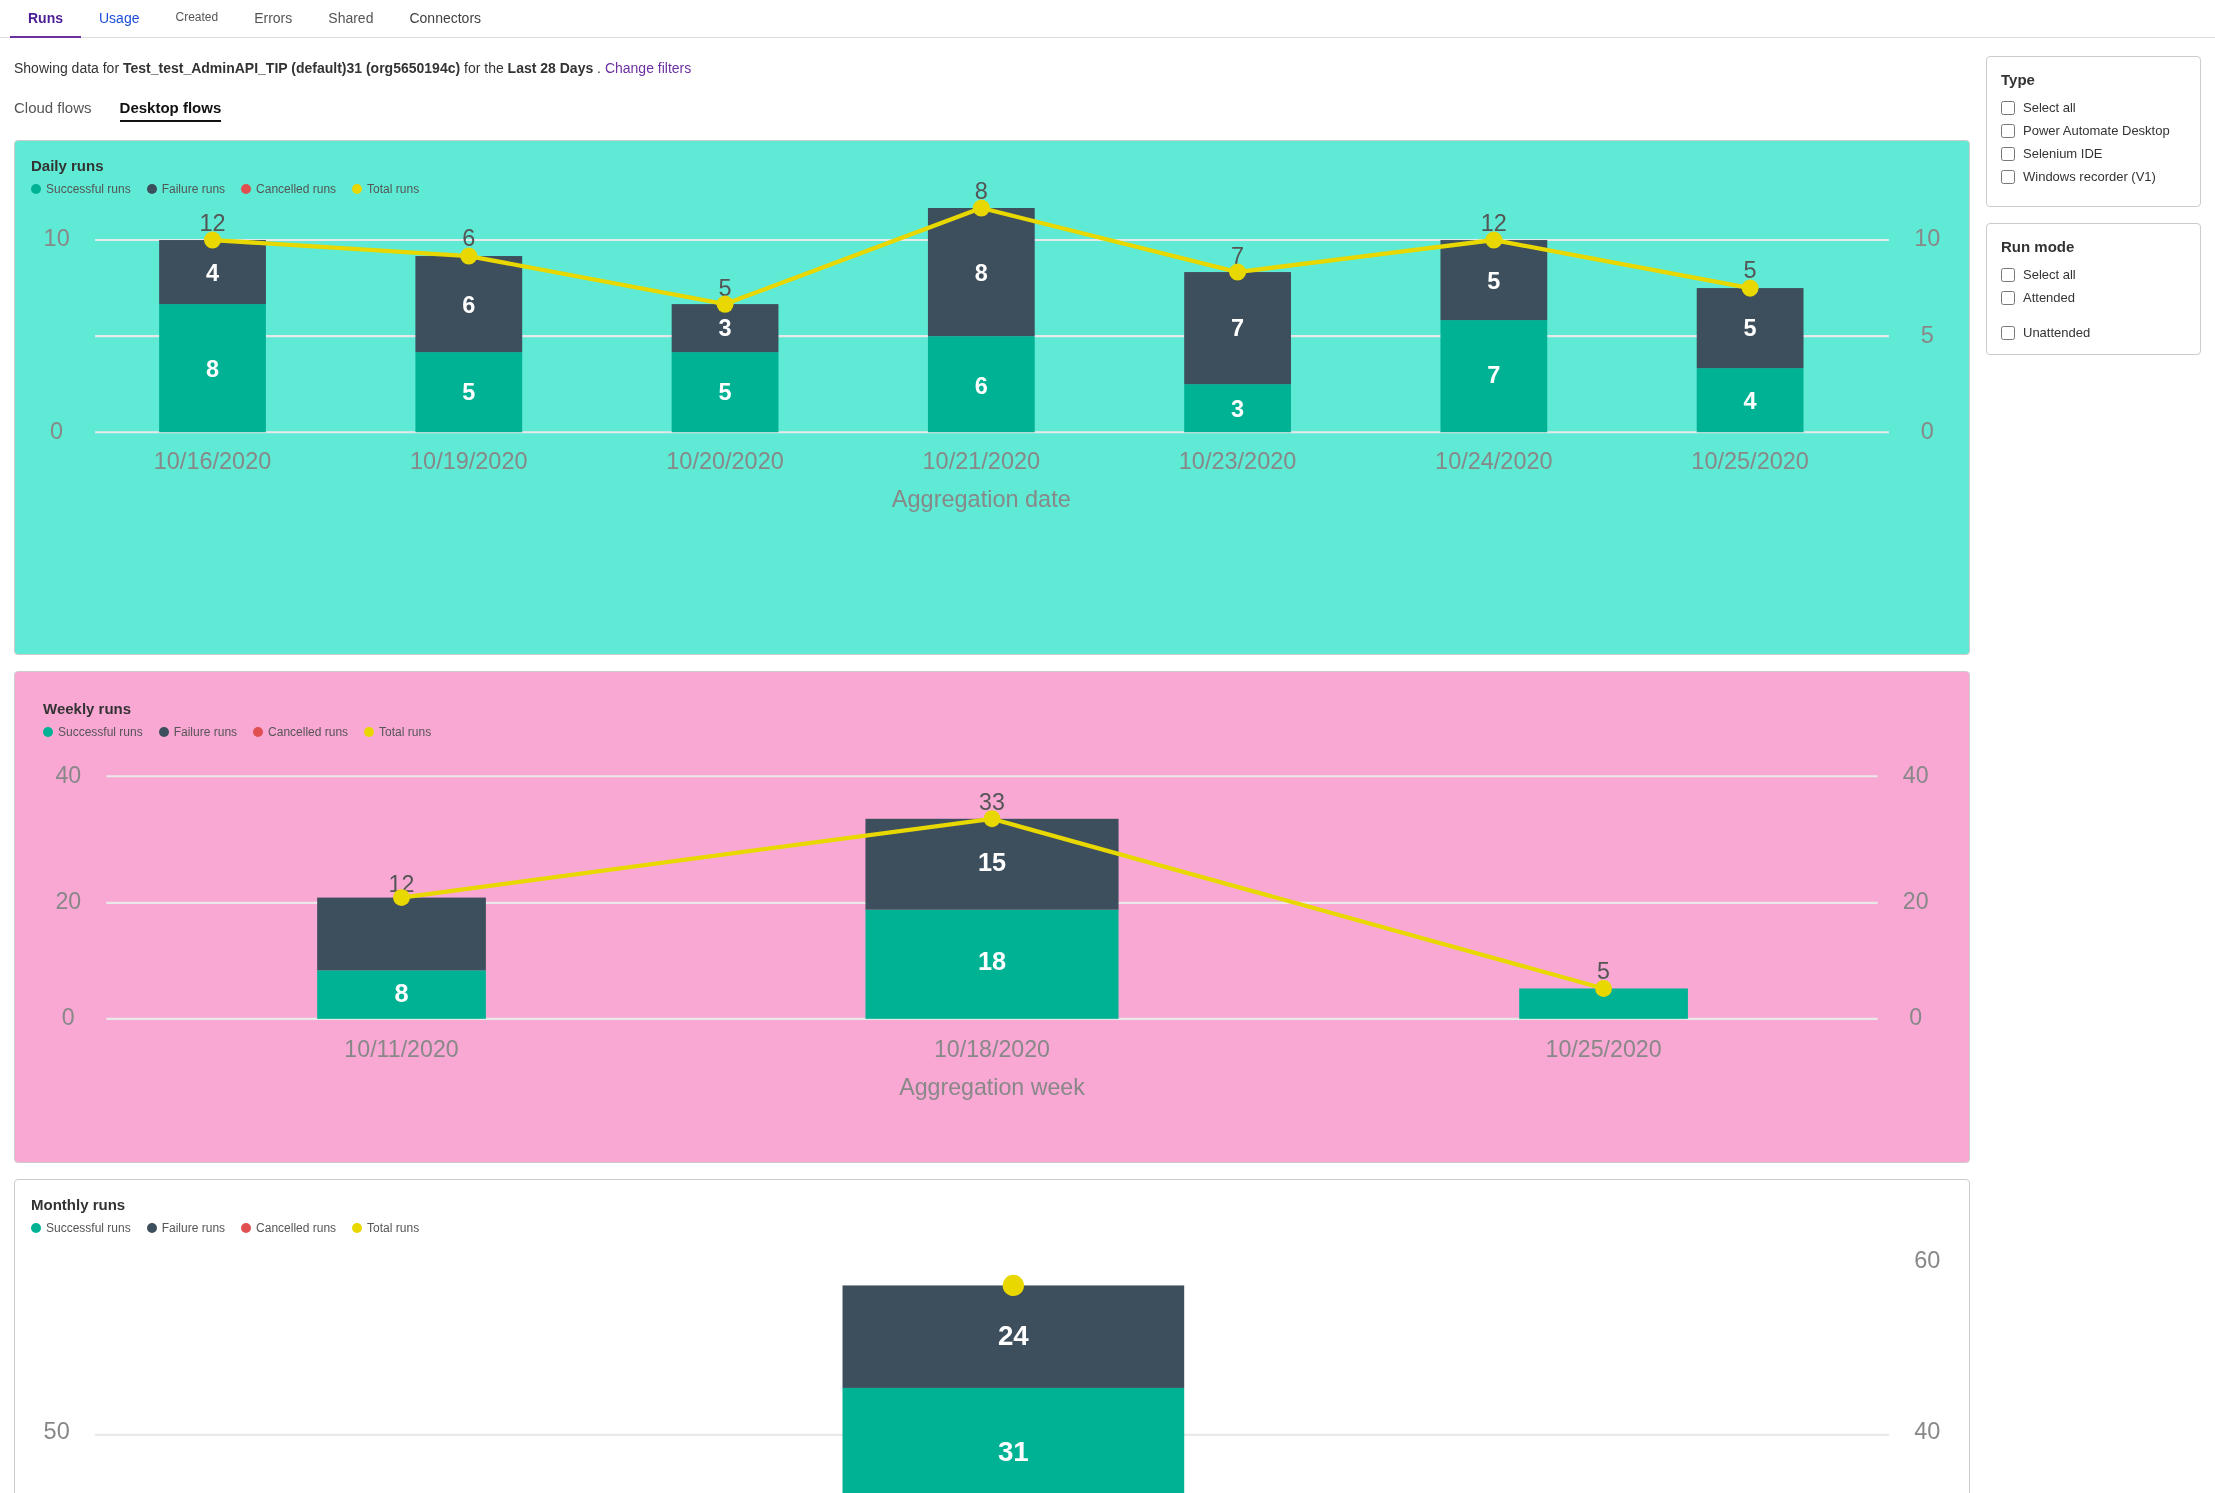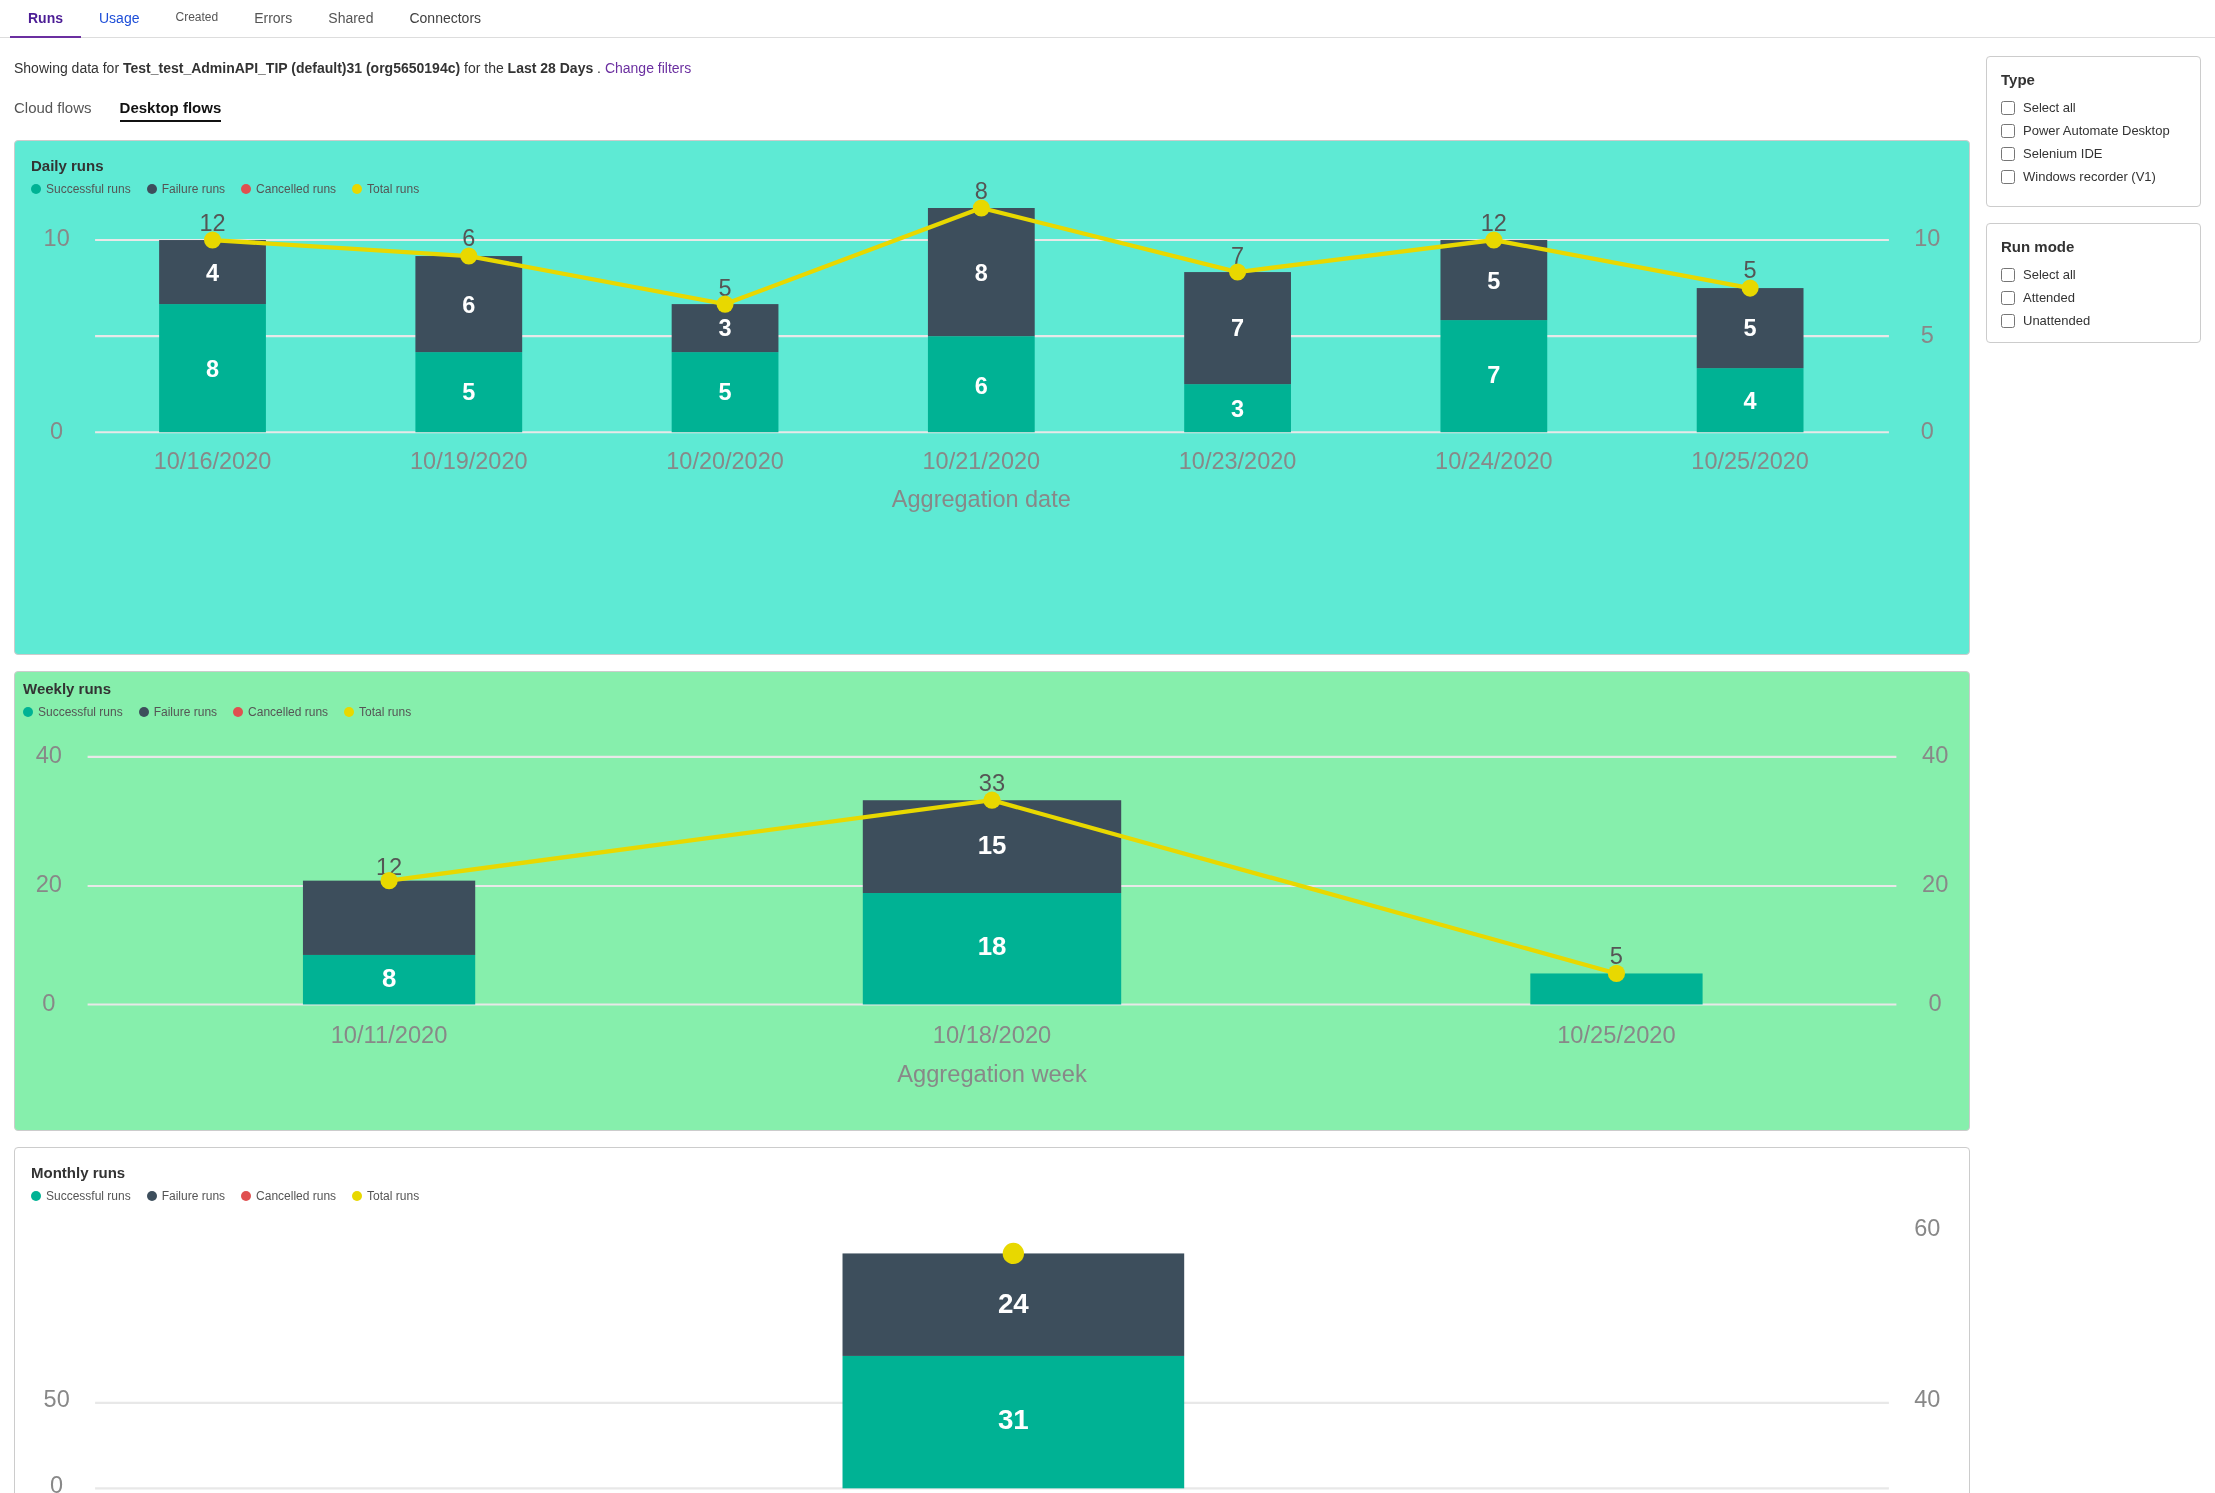--- a/index.html
+++ b/index.html
@@ -132,21 +132,21 @@
           <text x="445" y="122" font-size="11" fill="#888" text-anchor="middle">10/21/2020</text>
           <text x="565" y="122" font-size="11" fill="#888" text-anchor="middle">10/23/2020</text>
           <text x="685" y="122" font-size="11" fill="#888" text-anchor="middle">10/24/2020</text>
           <text x="805" y="122" font-size="11" fill="#888" text-anchor="middle">10/25/2020</text>
 
           <text x="445" y="140" font-size="11" fill="#888" text-anchor="middle">Aggregation date</text>
         </svg>
       </div>
     </div>
 
-    <div style="border:1px solid #ccc;border-radius:4px;padding:8px;margin-bottom:16px;background:#86efac;">
+    <div style="border:1px solid #ccc;border-radius:4px;padding:28px;margin-bottom:16px;background:#f9a8d4;">
       <div style="font-size:15px;font-weight:600;margin-bottom:8px;">Weekly runs</div>
       <div style="display:flex;gap:16px;margin-bottom:12px;flex-wrap:wrap;">
         <div style="display:flex;align-items:center;gap:5px;font-size:12px;color:#555;">
           <div style="width:10px;height:10px;border-radius:50%;background:#00b294;"></div>
           <span>Successful runs</span>
         </div>
         <div style="display:flex;align-items:center;gap:5px;font-size:12px;color:#555;">
           <div style="width:10px;height:10px;border-radius:50%;background:#3d4e5c;"></div>
           <span>Failure runs</span>
         </div>
@@ -272,21 +272,21 @@
         <label>Windows recorder (V1)</label>
       </div>
     </div>
 
     <div style="border:1px solid #ccc;border-radius:4px;padding:14px;">
       <div style="font-size:15px;font-weight:600;margin-bottom:12px;">Run mode</div>
       <div style="display:flex;align-items:center;gap:8px;margin-bottom:8px;font-size:13px;">
         <input type="checkbox" style="width: 14px; height: 14px;">
         <label>Select all</label>
       </div>
-      <div style="display:flex;align-items:center;gap:8px;margin-bottom:8px;font-size:13px;">
+      <div style="display:flex;align-items:center;gap:8px;margin-bottom:20px;font-size:13px;">
         <input type="checkbox" style="width: 14px; height: 14px;">
         <label>Attended</label>
       </div>
       <div style="display:flex;align-items:center;gap:8px;font-size:13px;">
         <input type="checkbox" style="width: 14px; height: 14px;">
         <label>Unattended</label>
       </div>
     </div>
 
   </div>

